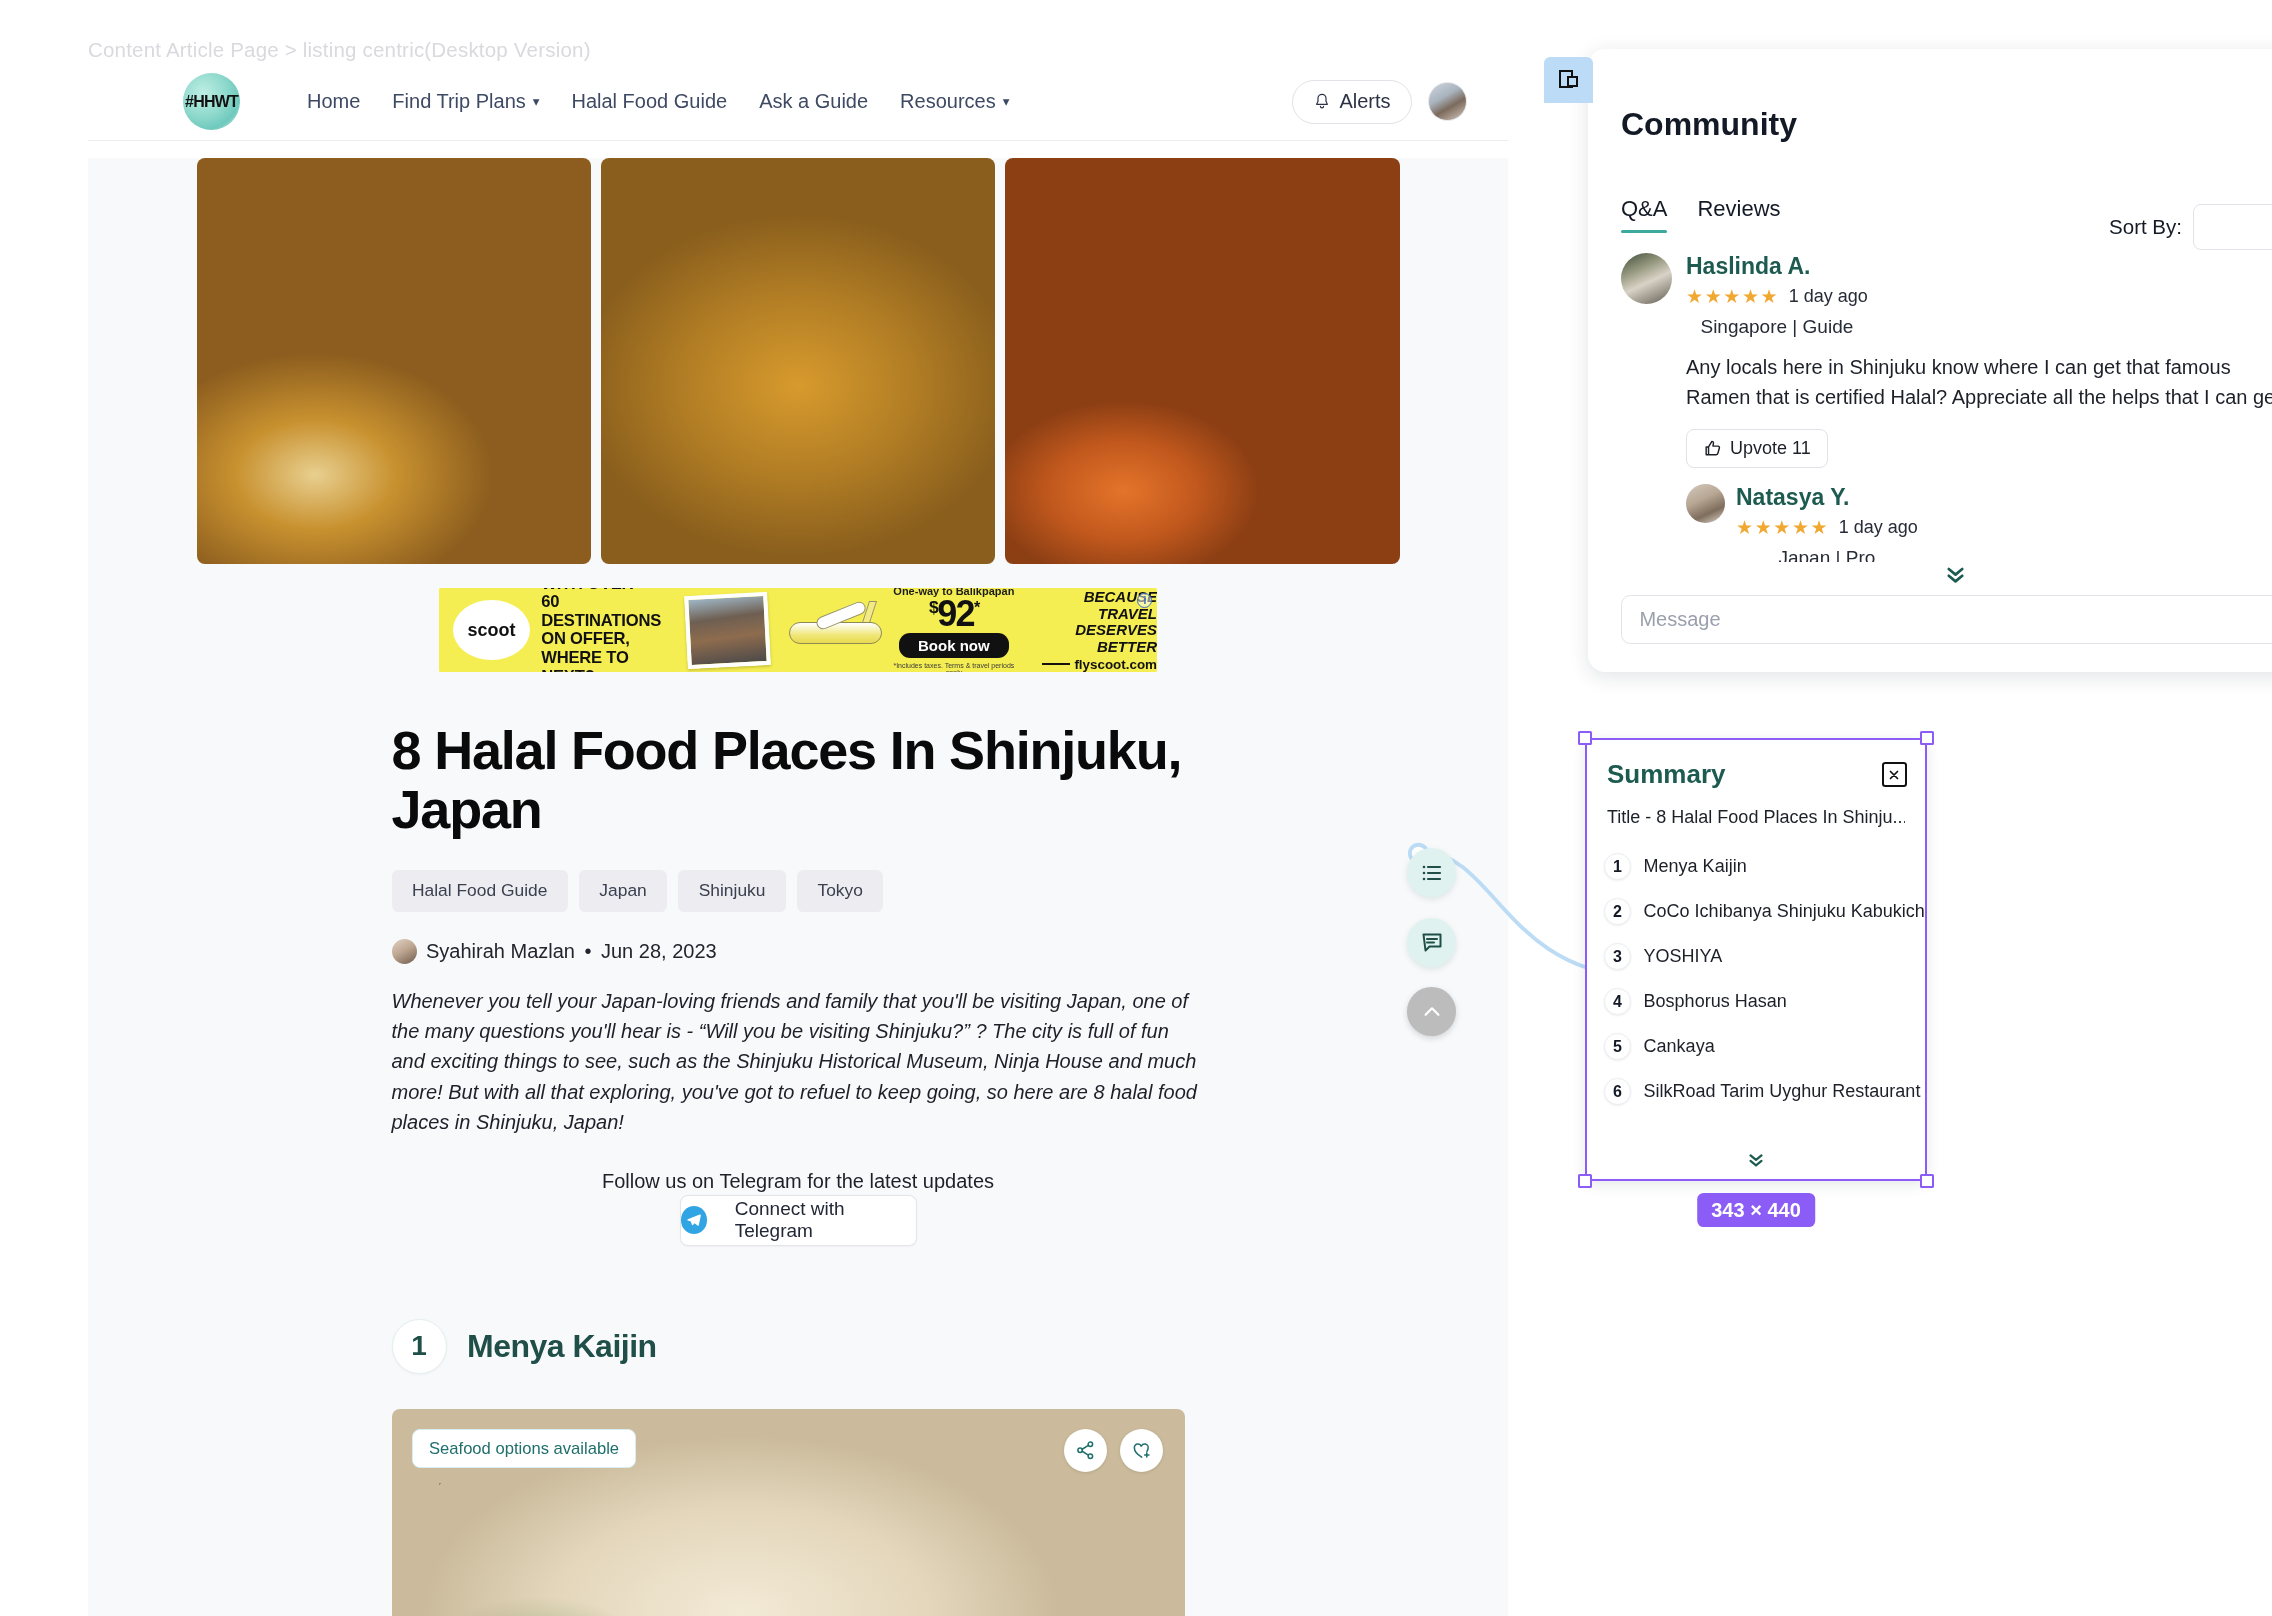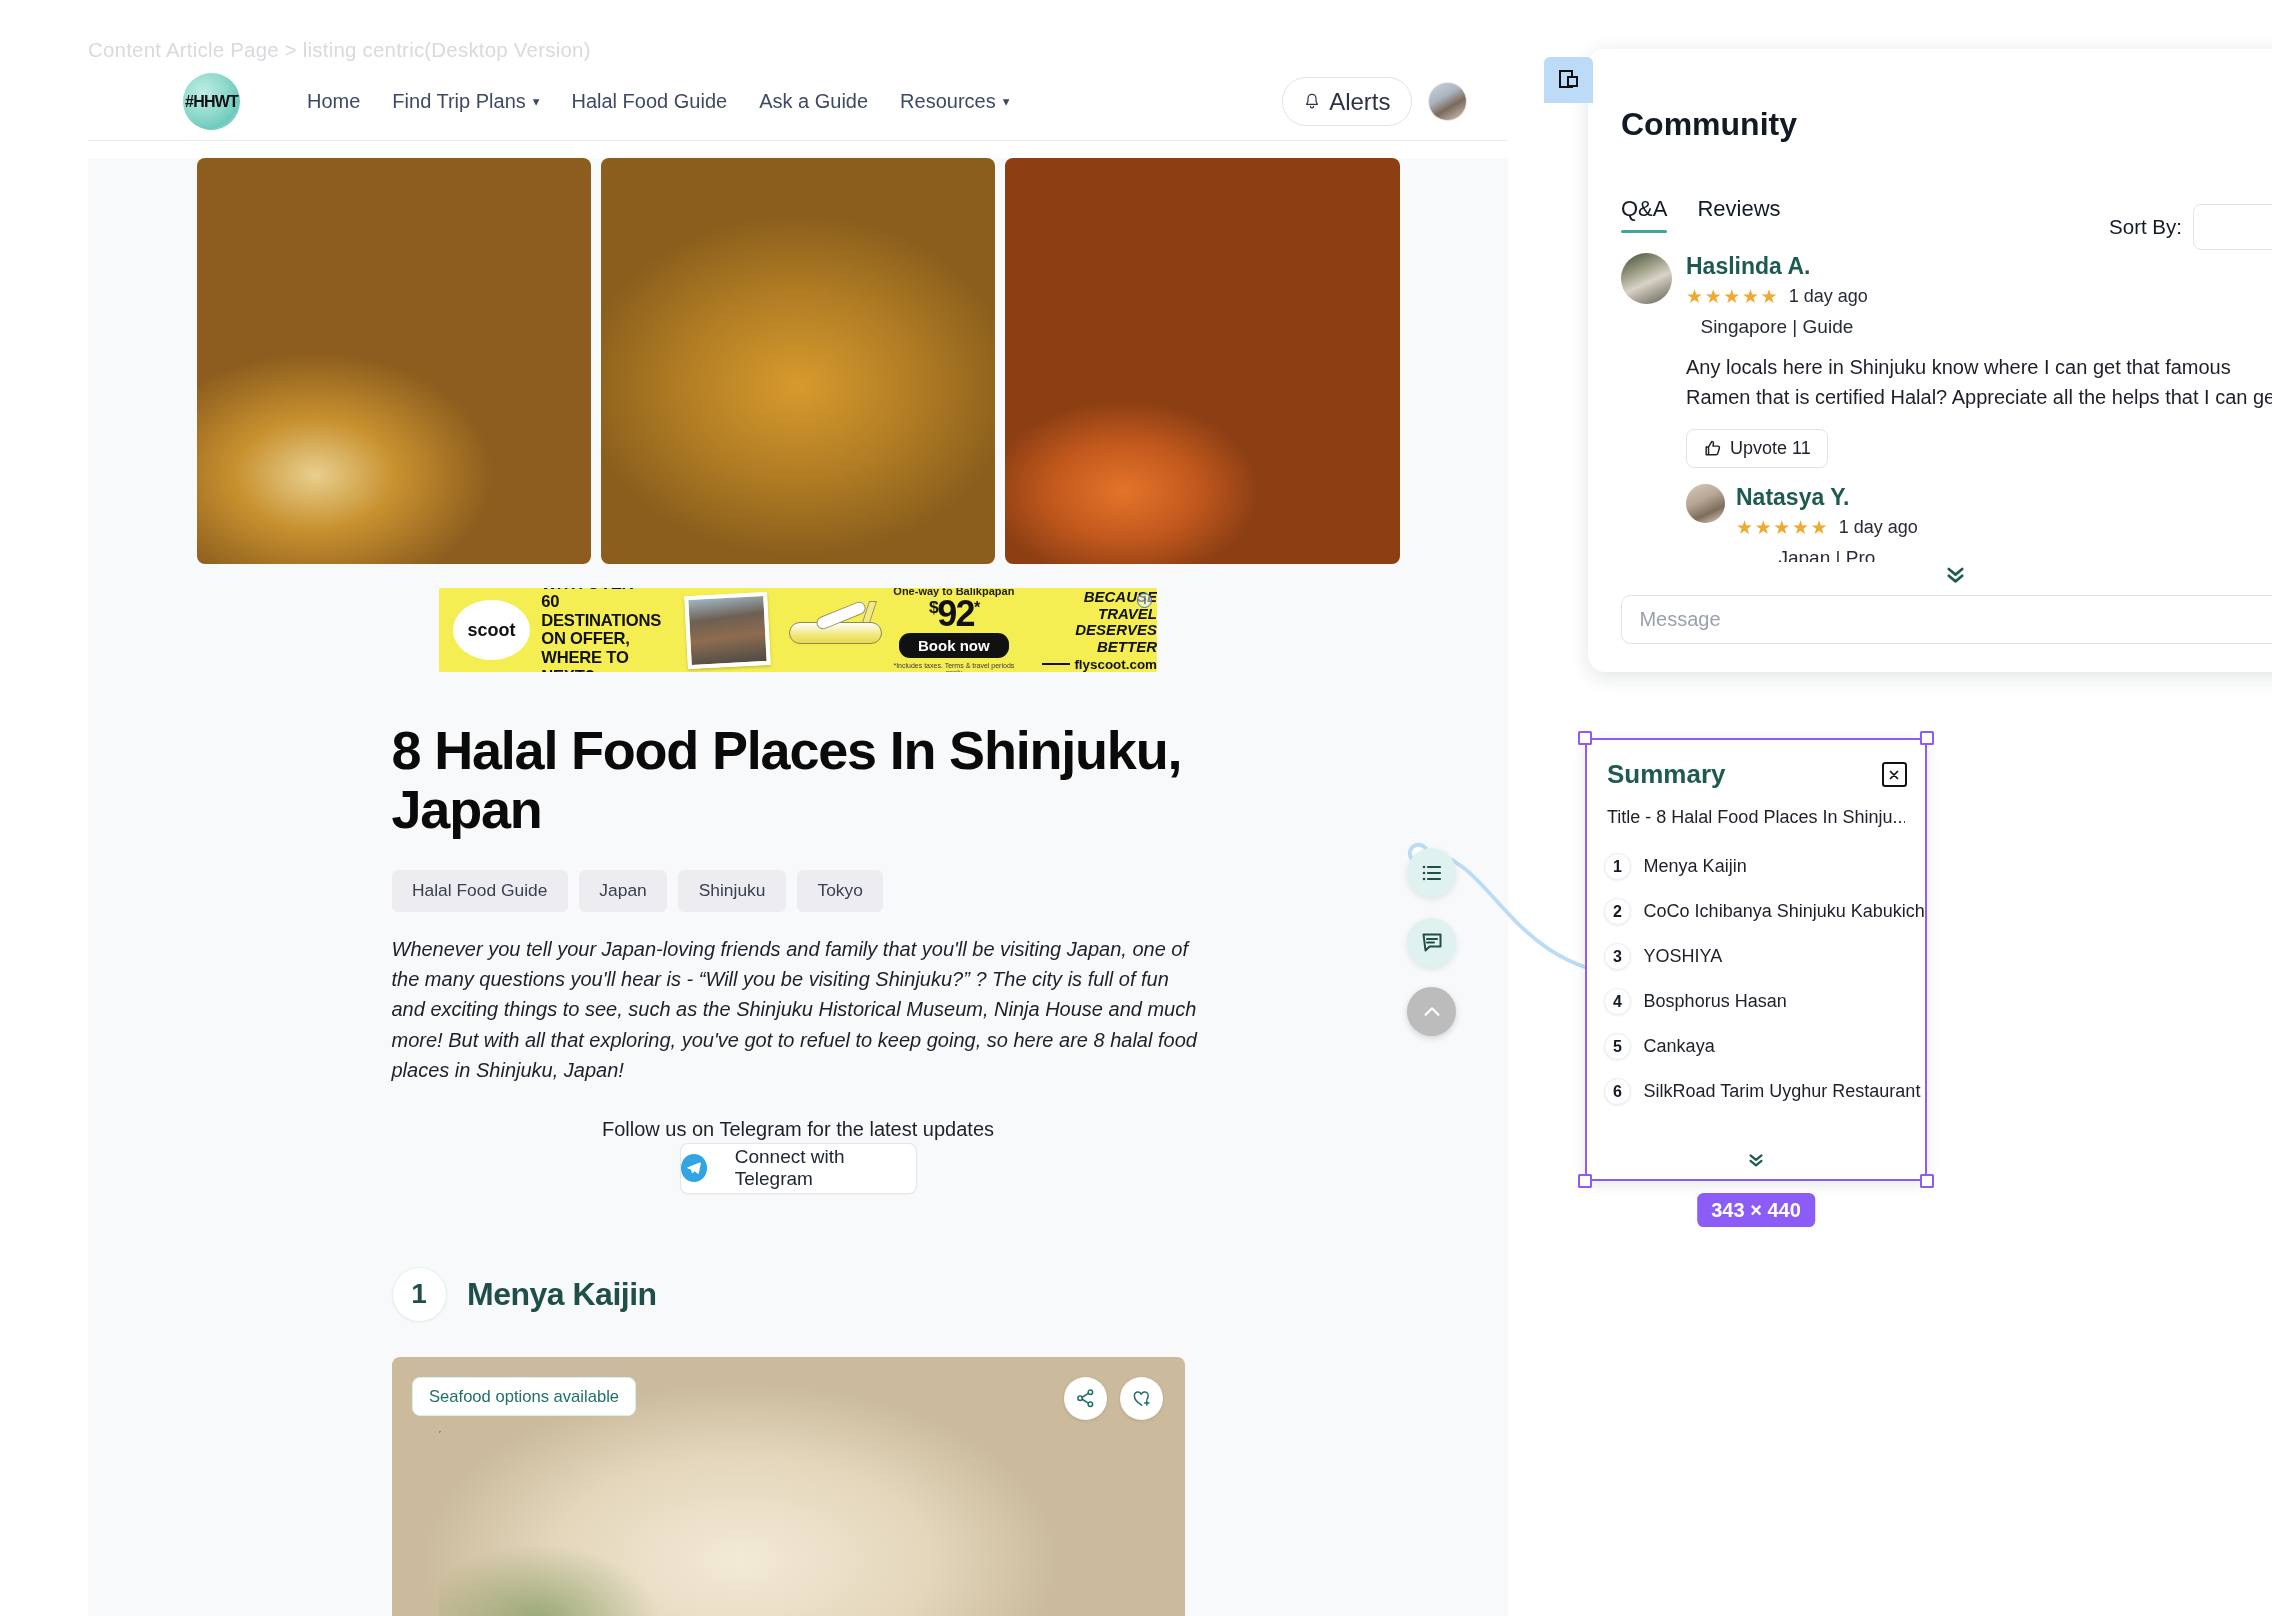--- a/index.html
+++ b/index.html
@@ -39,21 +39,21 @@
   .nav { position: absolute; left: 219px; top: 0; height:79px; display: flex; align-items: center; gap: 32px; }
   .nav-item {
     font-size: 20px; color: #3e4a63; white-space: nowrap; cursor:pointer;
     display:flex; align-items:center; gap:7px;
   }
   .caret { font-size: 13.4px; color:#3e4a63; line-height:1; }
   .header-right { position:absolute; right: 41px; top:0; height:79px; display:flex; align-items:center; gap:16px; }
   .alerts-btn {
     display:flex; align-items:center; gap:9.5px;
     border:0.8px solid #e2e2e8; border-radius: 24px;
-    padding: 9.5px 20.5px; background:#fff; font-size:24px; color:#2c3345; cursor:pointer;
+    padding: 9.5px 20.5px; background:#fff; font-size:20px; color:#2c3345; cursor:pointer;
   }
   .bell { width:16px; height:17.4px; display:block; }
   .avatar-sm {
     width:39px; height:39px; border-radius:50%;
     background: linear-gradient(150deg,#cfd6dd 0%, #a9b4bf 38%, #7b6a5c 62%, #d8ccc2 100%);
     border:0.8px solid #e6e6ea;
   }
 
   
   .article { position:relative; background:#f8f9fb; padding-bottom: 32px; min-height: 1476px; }
@@ -388,20 +388,26 @@
       <div class="article-body">
         <h1 class="article-title">8 Halal Food Places In Shinjuku, Japan</h1>
 
         <div class="tags">
           <div class="tag">Halal Food Guide</div>
           <div class="tag">Japan</div>
           <div class="tag">Shinjuku</div>
           <div class="tag">Tokyo</div>
         </div>
 
+        <div class="byline">
+          <div class="byline-avatar"></div>
+          <span>Syahirah Mazlan</span>
+          <span>•</span>
+          <span>Jun 28, 2023</span>
+        </div>
 
         <p class="article-para">Whenever you tell your Japan-loving friends and family that you'll be visiting Japan, one of the many questions you'll hear is - “Will you be visiting Shinjuku?” ? The city is full of fun and exciting things to see, such as the Shinjuku Historical Museum, Ninja House and much more! But with all that exploring, you've got to refuel to keep going, so here are 8 halal food places in Shinjuku, Japan!</p>
 
         <div class="telegram-line">Follow us on Telegram for the latest updates</div>
         <div class="telegram-btn">
           <span class="tg-circle">
             <svg viewBox="0 0 24 24" width="16" height="16">
                 <path d="M21.5 3.5 2.6 10.9c-.8.3-.8 1.4 0 1.7l4.6 1.5 1.7 5.2c.2.7 1.1.9 1.6.3l2.4-2.6 4.7 3.5c.6.4 1.4.1 1.6-.6l3-14.4c.2-.8-.6-1.5-1.3-1.2z" fill="#fff"></path>
               </svg>
           </span>

